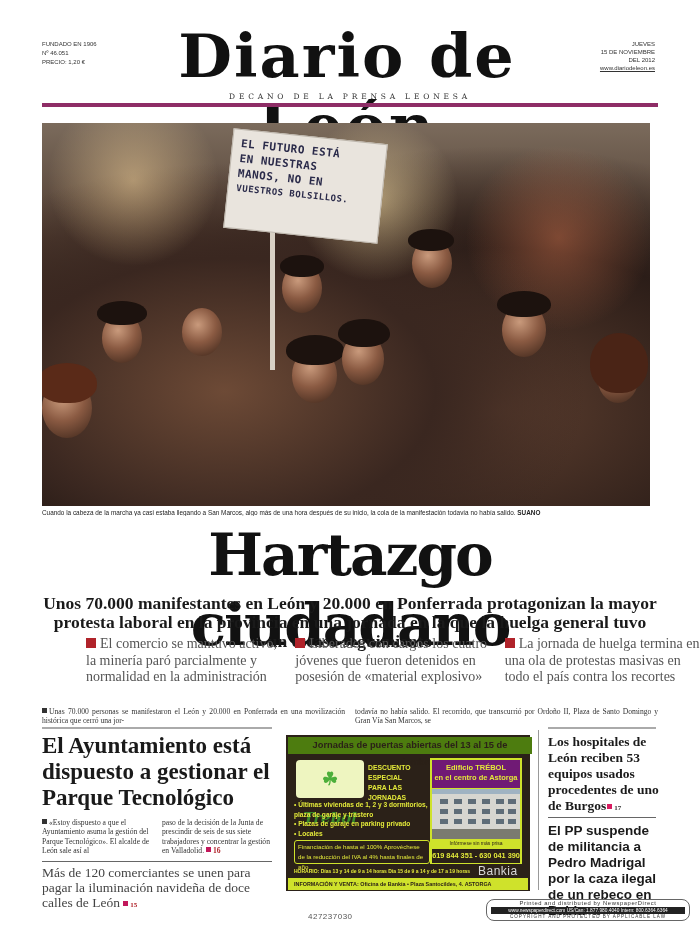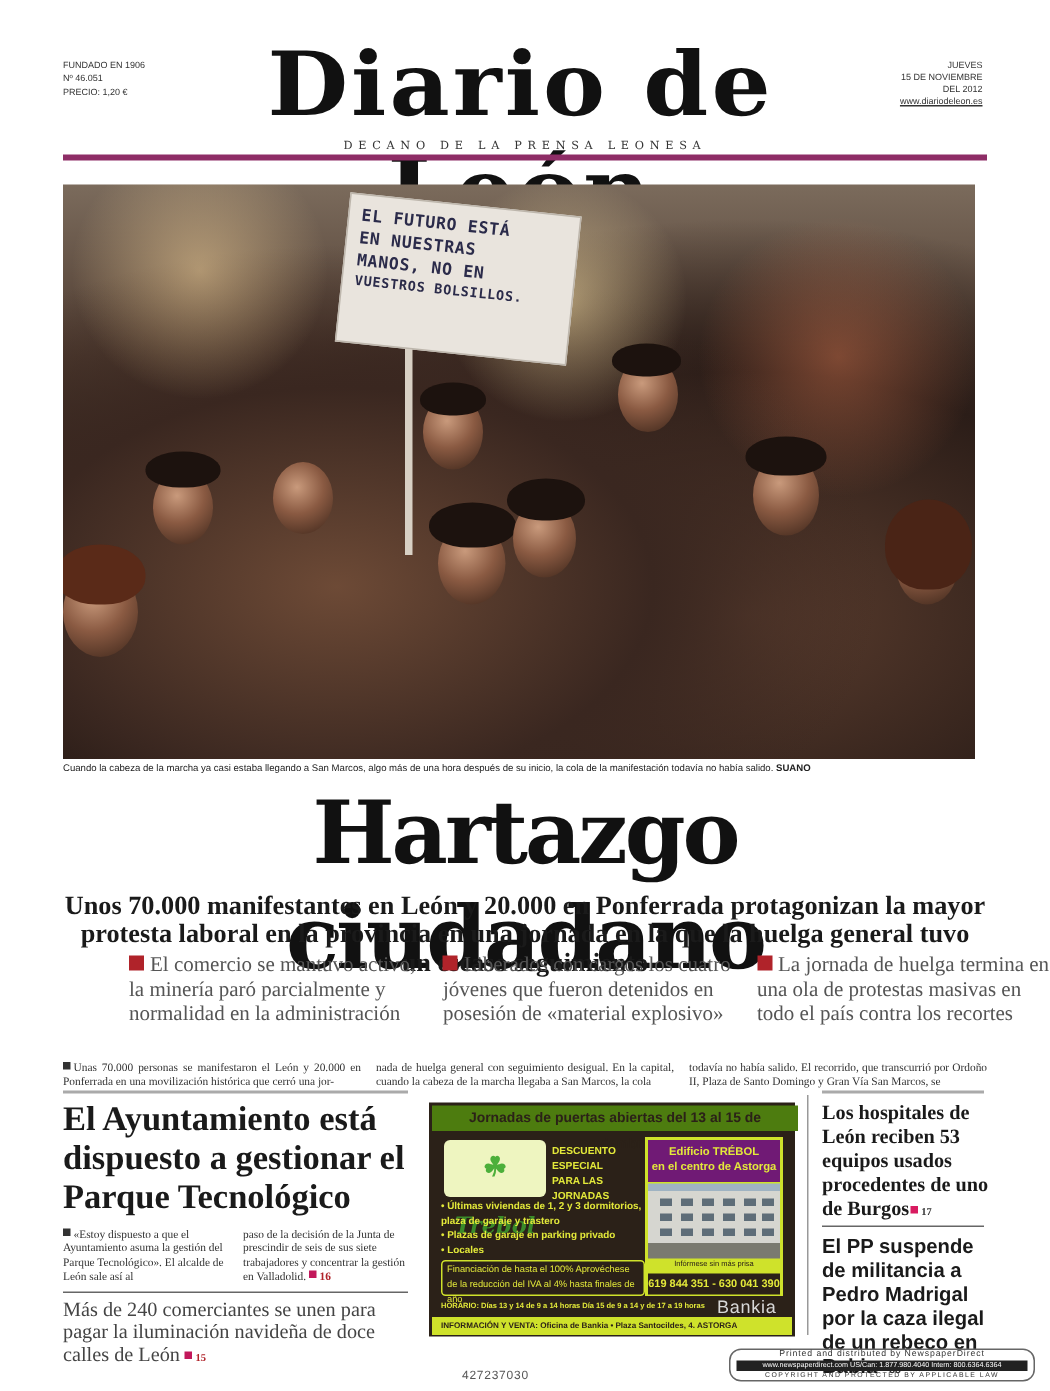--- a/index.html
+++ b/index.html
@@ -155,33 +155,32 @@
 <div class="abs subhead">Unos 70.000 manifestantes en León y 20.000 en Ponferrada protagonizan la mayor protesta laboral en la provincia en una jornada en la que la huelga general tuvo un escaso seguimiento</div>
 
 <div class="abs bullets">
   <div class="bullet"><span class="sq"></span><span>El comercio se mantuvo activo, la minería paró parcialmente y normalidad en la administración</span></div>
   <div class="bullet"><span class="sq"></span><span>Liberados con cargos los cuatro jóvenes que fueron detenidos en posesión de «material explosivo»</span></div>
   <div class="bullet"><span class="sq"></span><span>La jornada de huelga termina en una ola de protestas masivas en todo el país contra los recortes</span></div>
 </div>
 
 <div class="abs bodycols">
   <div class="col"><span class="mini-sq"></span><span>Unas 70.000 personas se manifestaron el León y 20.000 en Ponferrada en una movilización histórica que cerró una jor-</span></div>
-  <div class="col"><span>nada de huelga general con seguimiento desigual. En la capital, cuando la cabeza de la marcha llegaba a San Marcos, la cola</span></div>
   <div class="col"><span>todavía no había salido. El recorrido, que transcurrió por Ordoño II, Plaza de Santo Domingo y Gran Vía San Marcos, se</span></div>
 </div>
 
 <div class="abs hr-top"></div>
 <div class="abs story2-title">El Ayuntamiento está dispuesto a gestionar el Parque Tecnológico</div>
 <div class="abs story2-body">
   <div class="col"><span class="mini-sq"></span><span>«Estoy dispuesto a que el Ayuntamiento asuma la gestión del Parque Tecnológico». El alcalde de León sale así al</span></div>
   <div class="col"><span>paso de la decisión de la Junta de prescindir de seis de sus siete trabajadores y concentrar la gestión en Valladolid.</span> <span class="ref-sq"></span><span class="ref">16</span></div>
 </div>
 <div class="abs hr-mid"></div>
 <div class="abs story3">
-  <span>Más de 240 comerciantes se unen para pagar la iluminación navideña de doce calles de León</span>
+  <span>Más de 120 comerciantes se unen para pagar la iluminación navideña de doce calles de León</span>
   <span class="ref-sq"></span><span class="ref" style="font-size:7px;">15</span>
 </div>
 
 <div class="abs ad"></div>
 <div class="abs ad-top">Jornadas de puertas abiertas del 13 al 15 de noviembre</div>
 <div class="abs ad-logo"><span class="leaf">☘</span> <span>Trebol</span></div>
 <div class="abs ad-disc">
   <div>DESCUENTO ESPECIAL</div>
   <div>PARA LAS JORNADAS</div>
 </div>

